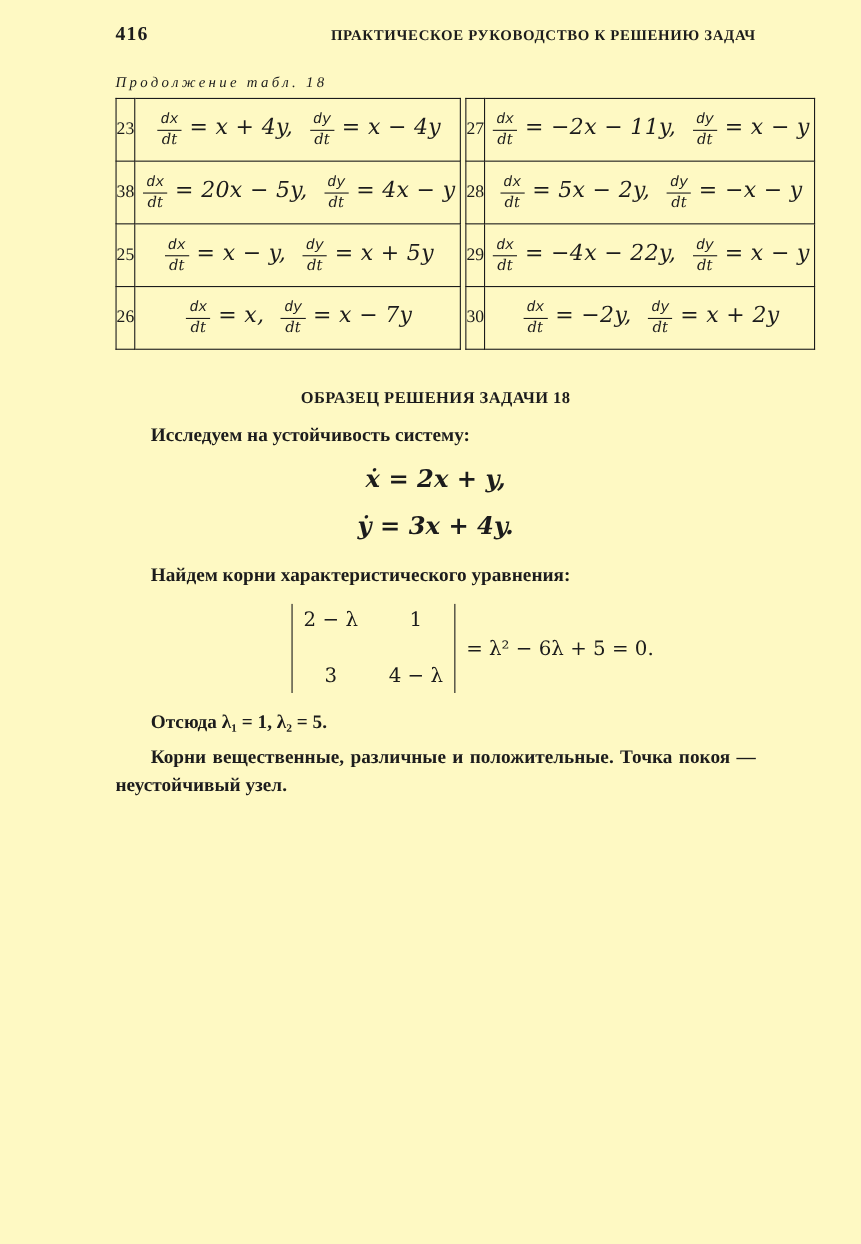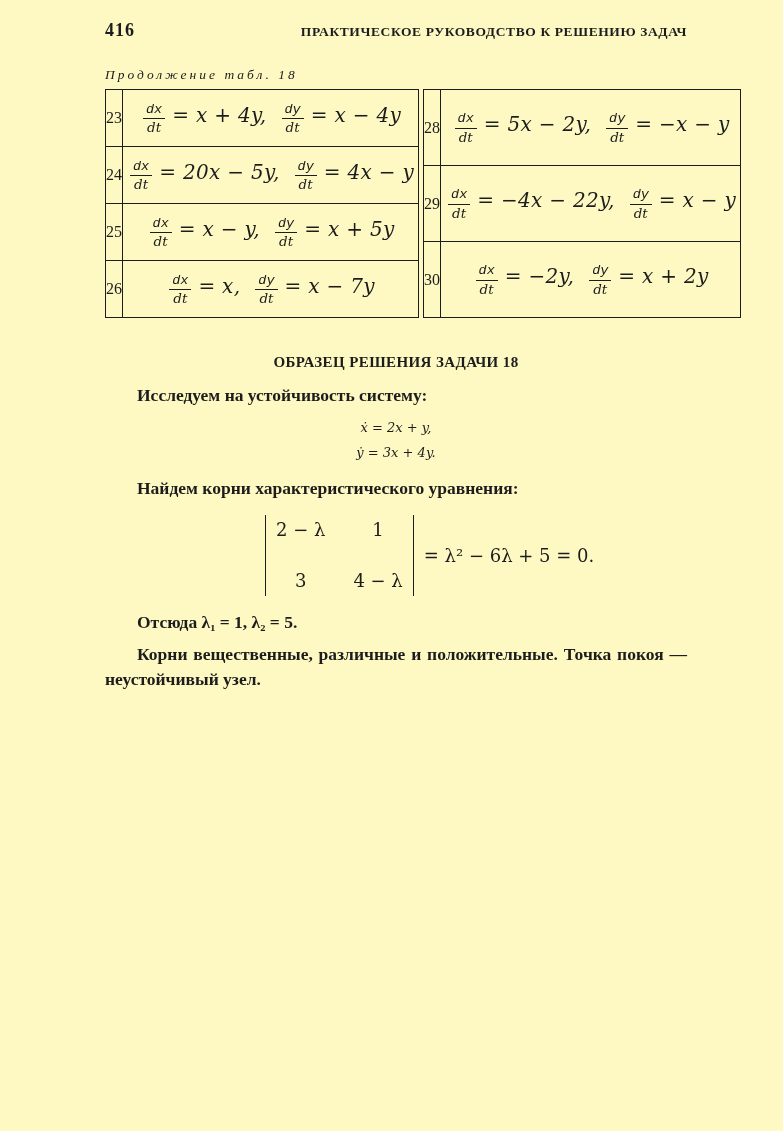--- a/index.html
+++ b/index.html
@@ -103,22 +103,22 @@
     margin:0;
     font-size:17.5px;
     font-weight:600;
     line-height:1.45;
   }
   p.indent{ text-indent:32px; }
   p.intro{ margin-top:12px; }
   .system-eqs{
     text-align:center;
     font-style:italic;
-    font-weight:400;
-    font-size:13px;
+    font-weight:700;
+    font-size:22px;
     font-family:"DejaVu Serif", serif;
     margin:8px 0 10px 0;
     line-height:1.9;
   }
   .det-row{
     display:flex;
     align-items:center;
     margin:14px 0 14px 160px;
   }
   .det-matrix{
@@ -175,21 +175,21 @@
                 </span>
               <span class="rhs first">= x + 4y,</span>
               <span class="frac">
                   <span class="fnum">dy</span>
                   <span class="fden">dt</span>
                 </span>
               <span class="rhs">= x − 4y</span>
             </td>
           </tr>
           <tr>
-            <td class="num-cell">24</td>
+            <td class="num-cell">38</td>
             <td class="eq-cell">
               <span class="frac">
                   <span class="fnum">dx</span>
                   <span class="fden">dt</span>
                 </span>
               <span class="rhs first">= 20x − 5y,</span>
               <span class="frac">
                   <span class="fnum">dy</span>
                   <span class="fden">dt</span>
                 </span>
@@ -224,20 +224,35 @@
                   <span class="fden">dt</span>
                 </span>
               <span class="rhs">= x − 7y</span>
             </td>
           </tr>
         </tbody>
       </table>
 
       <table class="half">
         <tbody>
+          <tr>
+            <td class="num-cell">27</td>
+            <td class="eq-cell">
+              <span class="frac">
+                  <span class="fnum">dx</span>
+                  <span class="fden">dt</span>
+                </span>
+              <span class="rhs first">= −2x − 11y,</span>
+              <span class="frac">
+                  <span class="fnum">dy</span>
+                  <span class="fden">dt</span>
+                </span>
+              <span class="rhs">= x − y</span>
+            </td>
+          </tr>
           <tr>
             <td class="num-cell">28</td>
             <td class="eq-cell">
               <span class="frac">
                   <span class="fnum">dx</span>
                   <span class="fden">dt</span>
                 </span>
               <span class="rhs first">= 5x − 2y,</span>
               <span class="frac">
                   <span class="fnum">dy</span>

